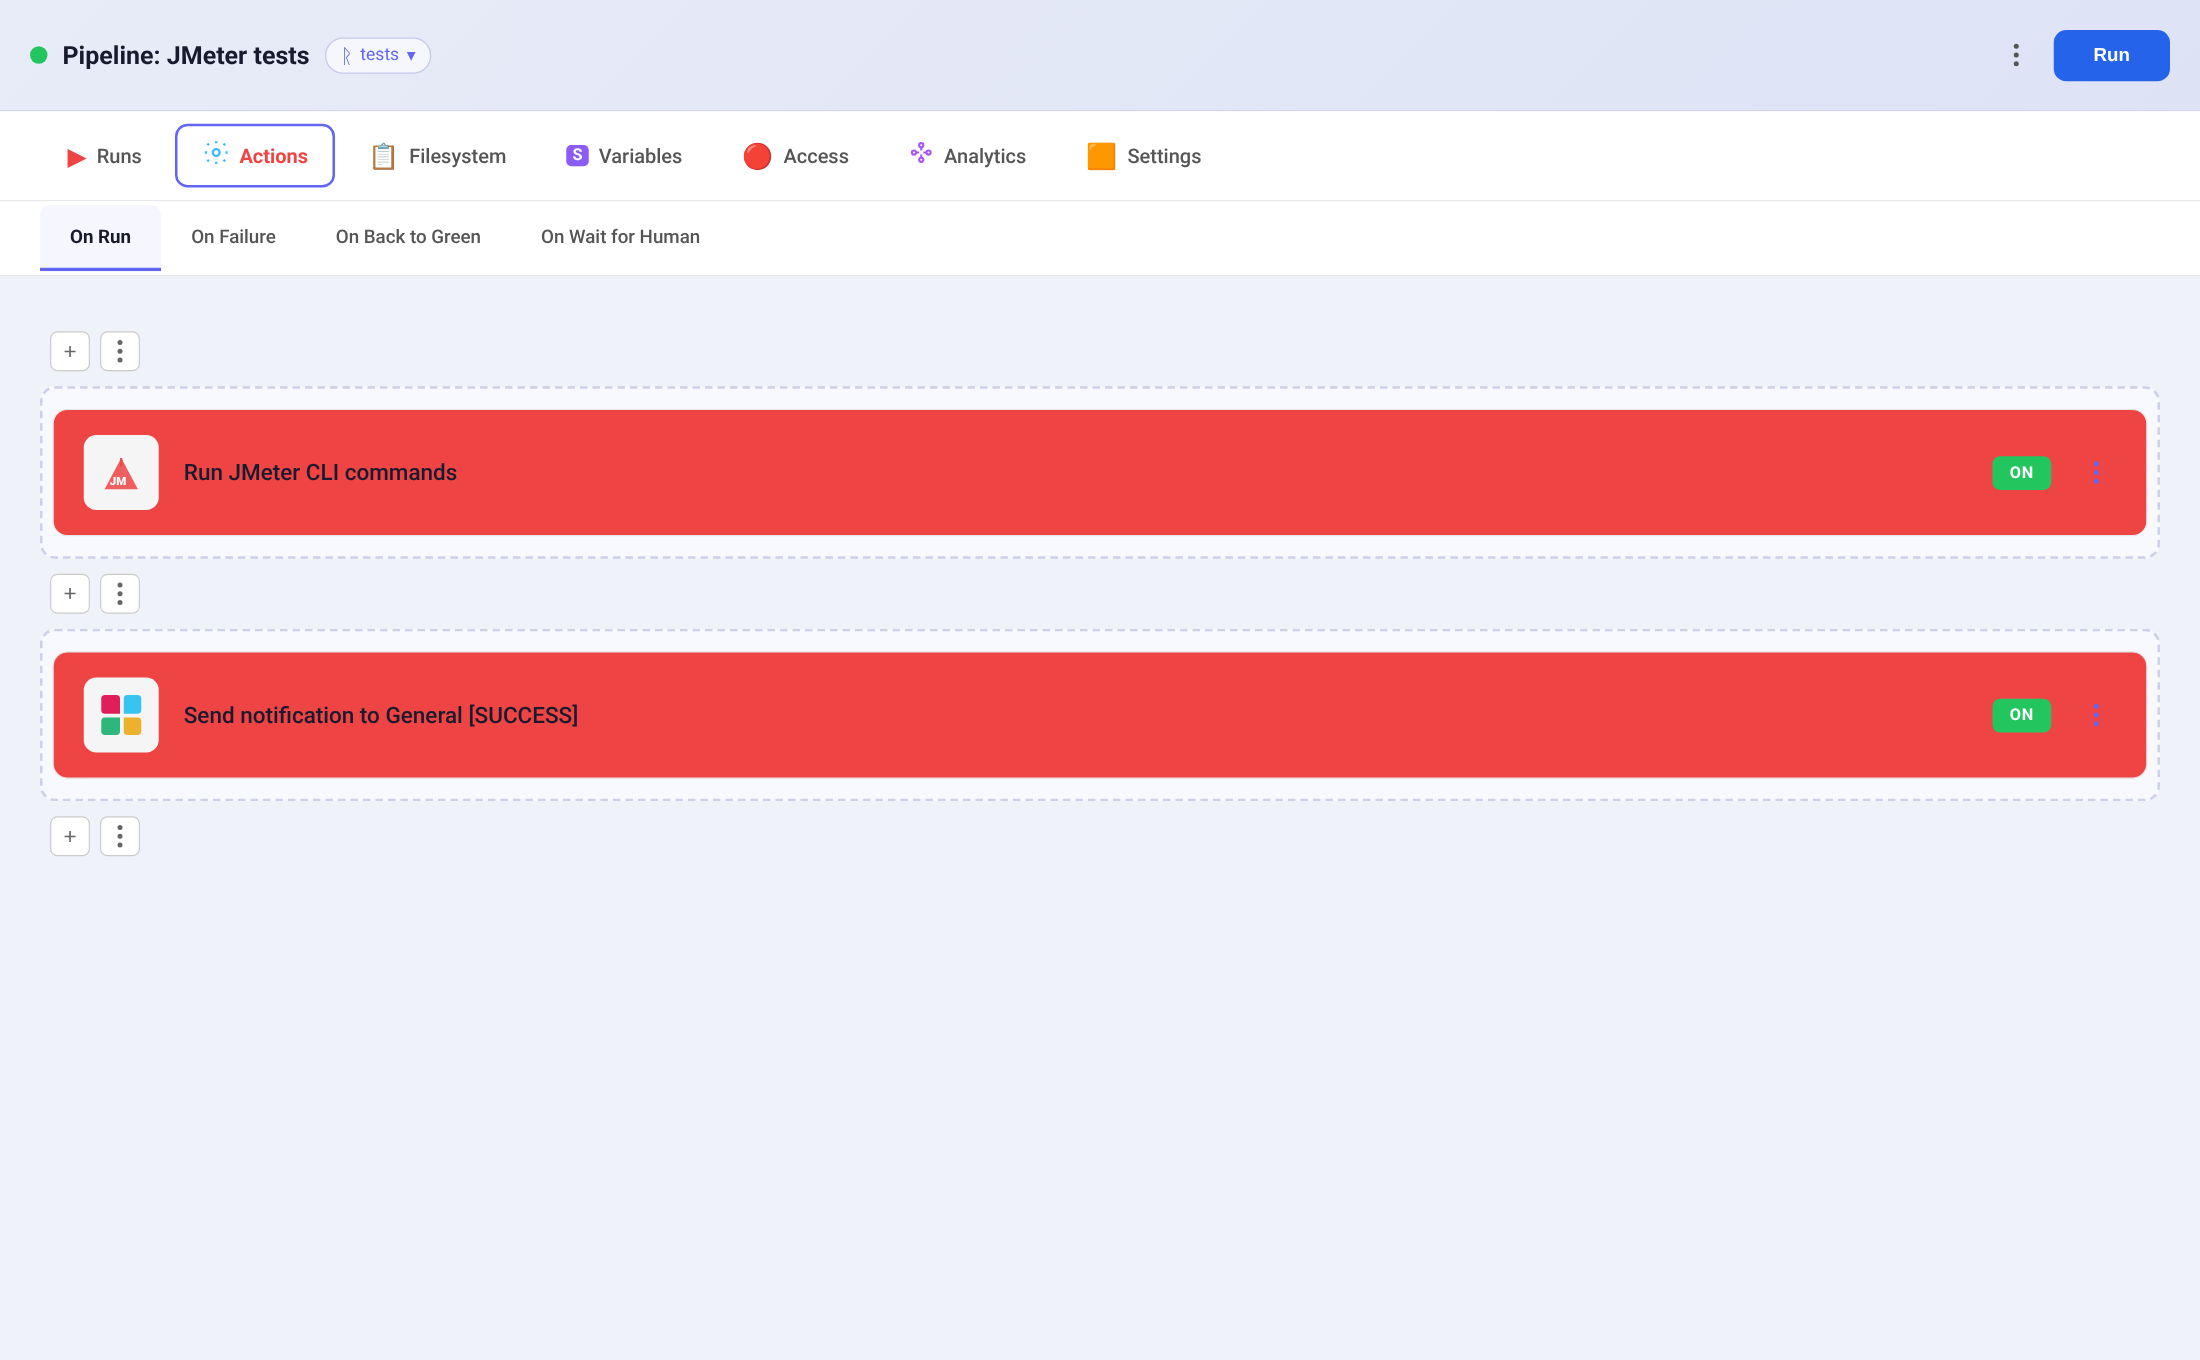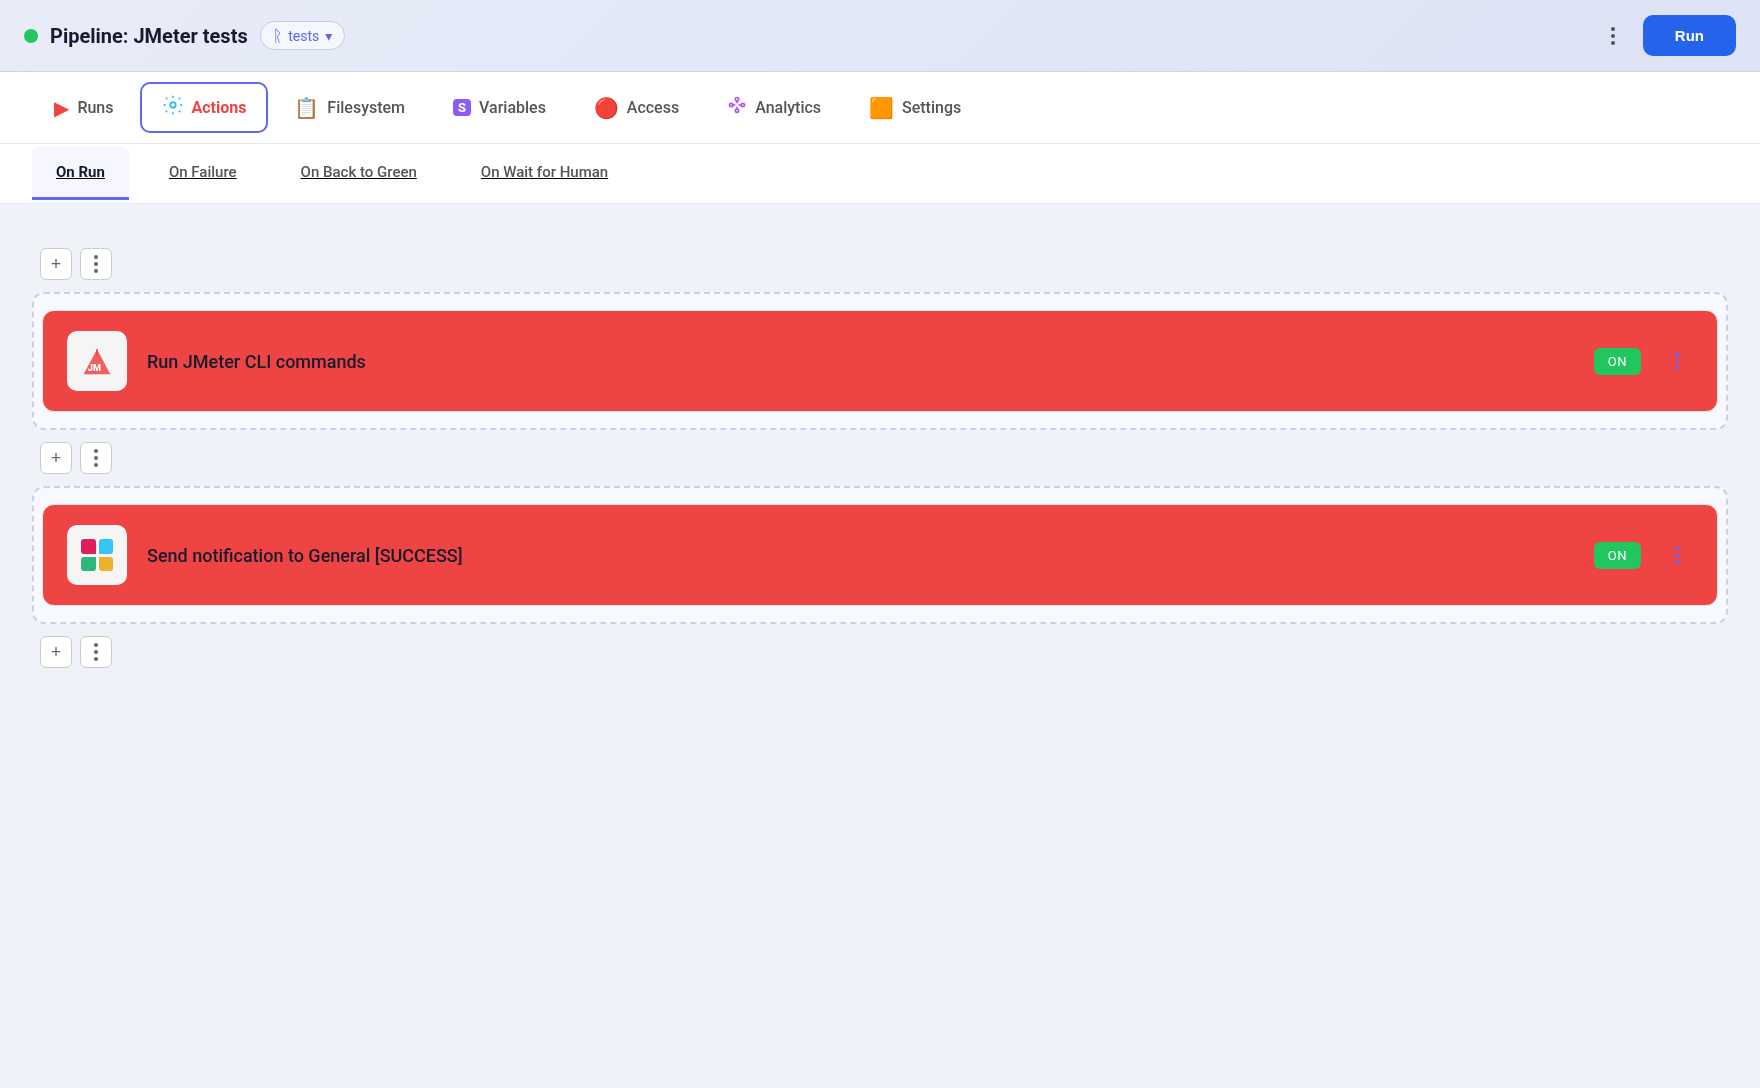--- a/index.html
+++ b/index.html
@@ -6,21 +6,21 @@
     body {
       font-family: -apple-system, BlinkMacSystemFont, 'Segoe UI', Roboto, sans-serif;
       background: #f0f2fa;
       width: 1760px;
       min-height: 1088px;
     }
 
     
     .top-bar {
       background: linear-gradient(135deg, #e8ecf8 0%, #dde3f5 100%);
-      height: 72px;
+      height: 89px;
       display: flex;
       align-items: center;
       padding: 0 24px;
       border-bottom: 1px solid #d0d5e8;
     }
     .pipeline-info {
       display: flex;
       align-items: center;
       gap: 12px;
       flex: 1;
@@ -115,23 +115,22 @@
       font-size: 20px;
     }
 
     
     .sub-tab-bar {
       background: white;
       border-bottom: 1px solid #e5e7eb;
       padding: 0 32px;
       display: flex;
       align-items: center;
-      gap: 16px;
+      gap: 0;
       height: 60px;
-      text-decoration: underline;
     }
     .sub-tab {
       padding: 16px 24px;
       font-size: 15px;
       font-weight: 500;
       color: #555;
       cursor: pointer;
       border-bottom: 3px solid transparent;
       white-space: nowrap;
     }
@@ -210,21 +209,21 @@
     .action-label {
       flex: 1;
       font-size: 18px;
       color: #1a1a2e;
       font-weight: 500;
     }
     .on-badge {
       background: #22c55e;
       color: white;
       font-size: 13px;
-      font-weight: 400;
+      font-weight: 700;
       padding: 6px 14px;
       border-radius: 6px;
       letter-spacing: 0.5px;
     }
     .card-more-btn {
       width: 32px;
       height: 32px;
       border: none;
       background: transparent;
       cursor: pointer;

